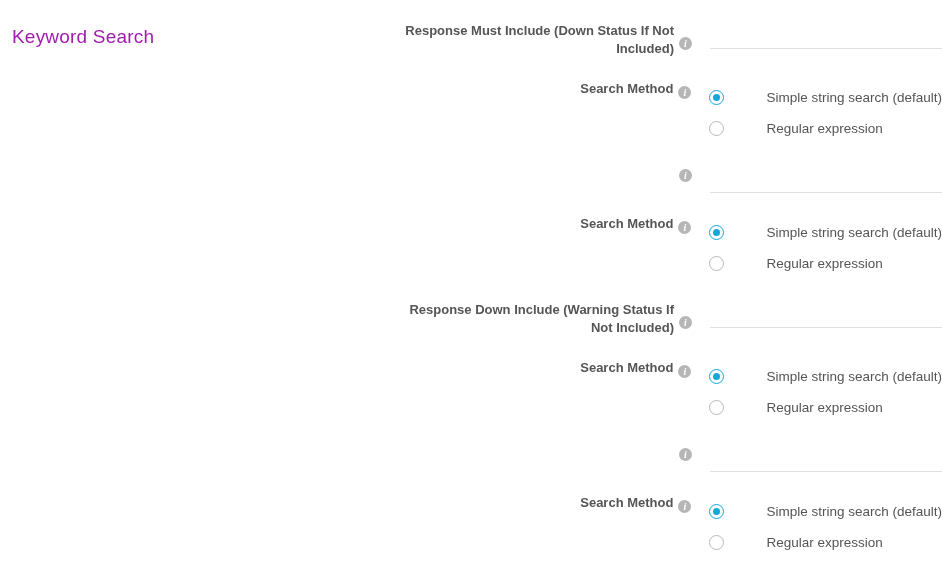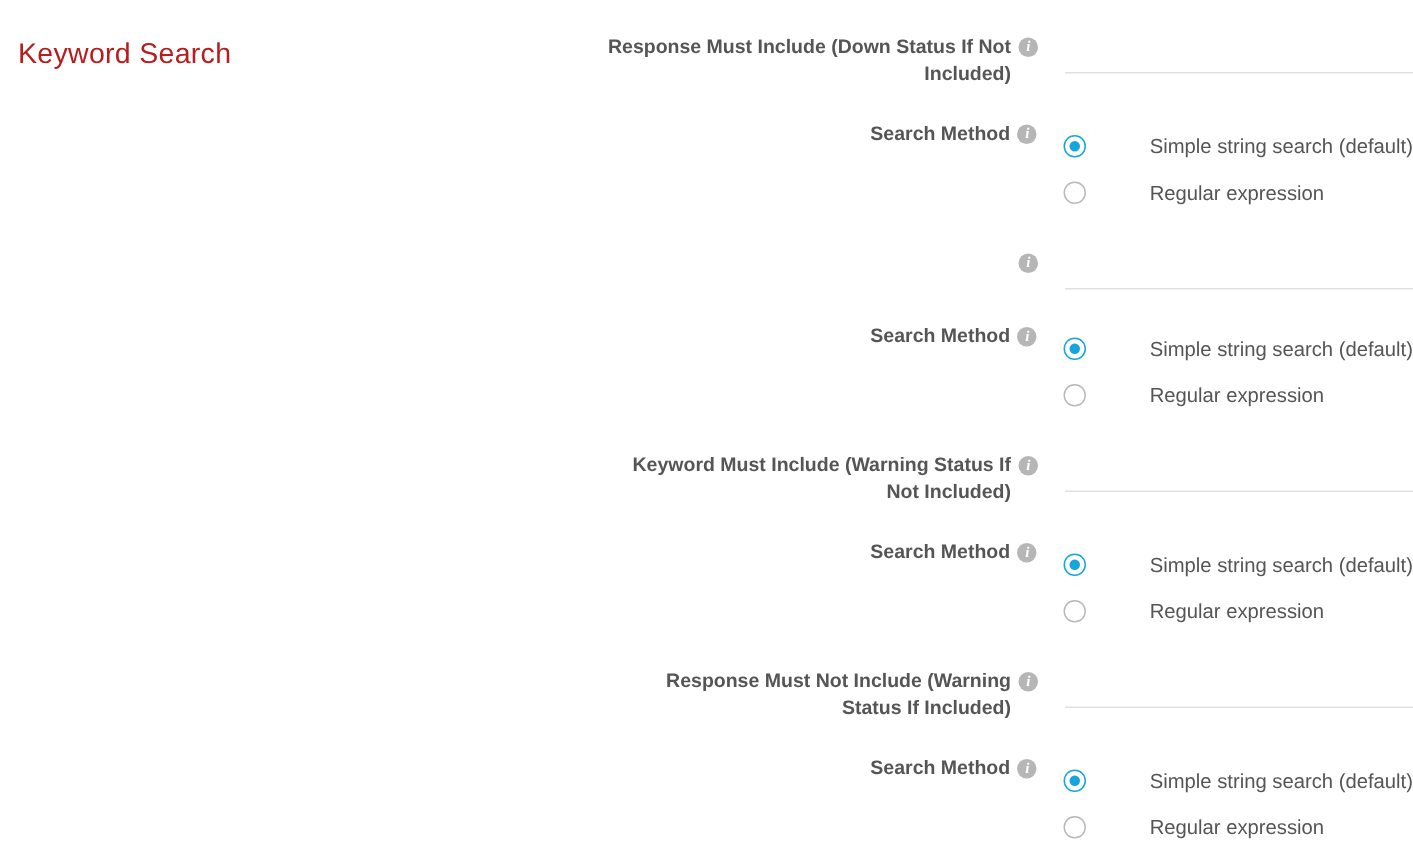--- a/index.html
+++ b/index.html
@@ -18,21 +18,21 @@
   .page {
     position: relative;
     width: 942px;
     height: 567px;
   }
   .section-title {
     position: absolute;
     left: 12px;
     top: 10px;
     font-size: 19px;
-    color: #b91c1c;
+    color: #a21caf;
     font-weight: normal;
     letter-spacing: 0.2px;
   }
   .form {
     position: absolute;
     left: 0;
     top: 0;
     width: 942px;
   }
   .field-row {
@@ -45,21 +45,21 @@
     width: 690px;
     box-sizing: border-box;
     padding-right: 8px;
     text-align: right;
     font-weight: bold;
     color: #555555;
     font-size: 13px;
     line-height: 18px;
     display: flex;
     justify-content: flex-end;
-    align-items: flex-start;
+    align-items: center;
     margin-left: 27px;
   }
   .label-text {
     display: inline-block;
     max-width: 270px;
   }
   .info-icon {
     display: inline-block;
     width: 13px;
     height: 13px;
@@ -204,52 +204,51 @@
             <span class="radio-mark"></span>
             <span class="radio-label">Regular expression</span>
           </div>
         </div>
       </div>
     </div>
 
     <div class="spacer-lg"></div>
     <div class="field-row">
       <div class="field-label">
-        <span class="label-text">Keyword Must Include (Warning Status If Not Included)</span>
-        <span class="info-icon">i</span>
-      </div>
-      <div class="field-control">
-        <input class="text-input-line" type="text" value="" placeholder="" style="">
-      </div>
-    </div>
-
-    <div class="spacer-lg"></div>
-    <div class="field-row">
-      <div class="field-label">
-        <span class="label-text">Search Method</span>
-        <span class="info-icon">i</span>
-      </div>
-      <div class="field-control">
-        <div class="radio-group">
-          <div class="radio-option selected">
-            <span class="radio-mark"></span>
-            <span class="radio-label">Simple string search (default)</span>
-          </div>
-          <div class="radio-option">
-            <span class="radio-mark"></span>
-            <span class="radio-label">Regular expression</span>
-          </div>
-        </div>
-      </div>
-    </div>
-
-    <div class="spacer-lg"></div>
-    <div class="field-row">
-      <div class="field-label">
-        <span class="label-text">Response Must Not Include (Warning Status If Included)</span>
+        <span class="label-text">Response Down Include (Warning Status If Not Included)</span>
+        <span class="info-icon">i</span>
+      </div>
+      <div class="field-control">
+        <input class="text-input-line" type="text" value="" placeholder="" style="">
+      </div>
+    </div>
+
+    <div class="spacer-lg"></div>
+    <div class="field-row">
+      <div class="field-label">
+        <span class="label-text">Search Method</span>
+        <span class="info-icon">i</span>
+      </div>
+      <div class="field-control">
+        <div class="radio-group">
+          <div class="radio-option selected">
+            <span class="radio-mark"></span>
+            <span class="radio-label">Simple string search (default)</span>
+          </div>
+          <div class="radio-option">
+            <span class="radio-mark"></span>
+            <span class="radio-label">Regular expression</span>
+          </div>
+        </div>
+      </div>
+    </div>
+
+    <div class="spacer-lg"></div>
+    <div class="field-row">
+      <div class="field-label">
         <span class="info-icon">i</span>
       </div>
       <div class="field-control">
         <input class="text-input-line" type="text" value="" placeholder="" style="">
       </div>
     </div>
 
     <div class="spacer-lg"></div>
     <div class="field-row">
       <div class="field-label">

